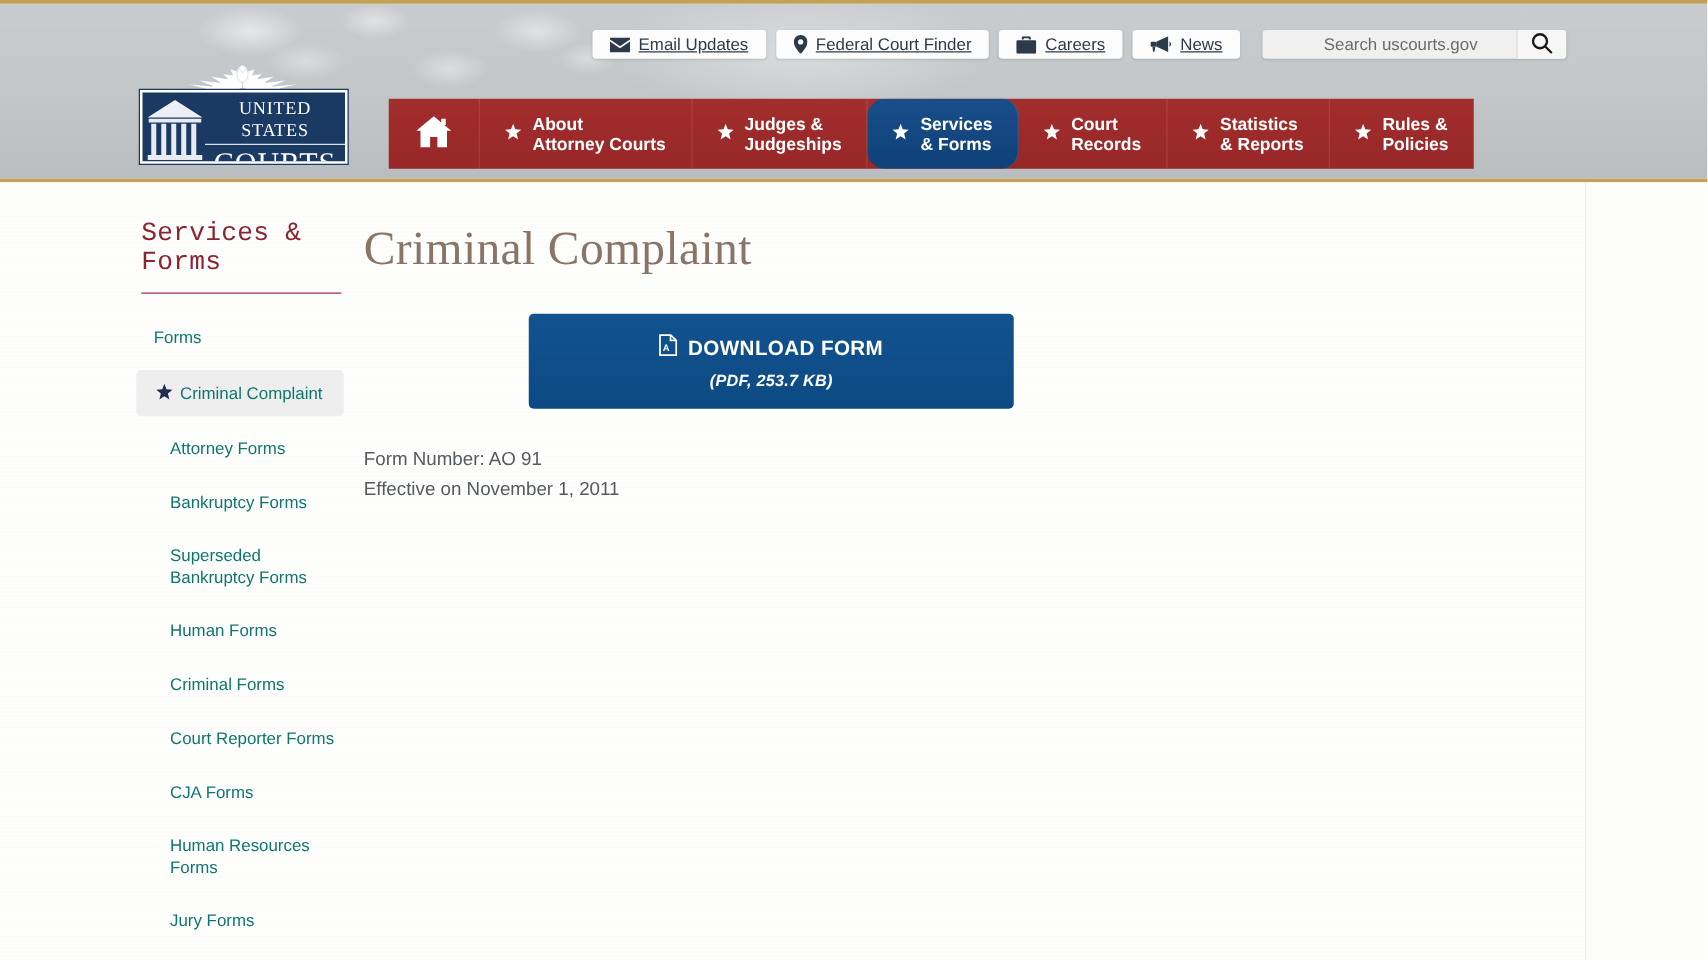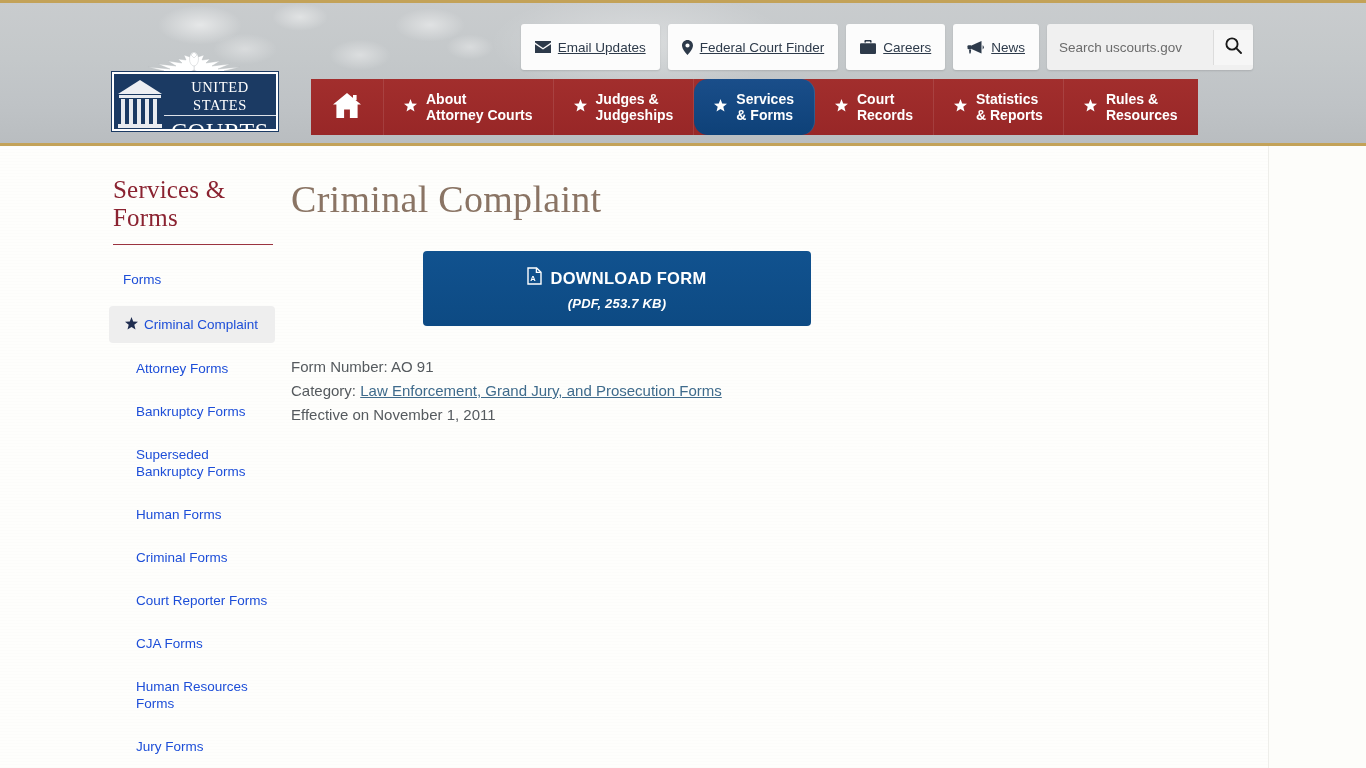--- a/index.html
+++ b/index.html
@@ -87,21 +87,21 @@
   }
 
   
   .utility-row {
     position: absolute;
     right: 113px;
     top: 21px;
     display: flex;
     align-items: stretch;
     gap: 8px;
-    height: 46px;
+    height: 23px;
   }
   .util-btn {
     display: flex;
     align-items: center;
     gap: 7px;
     background: #fcfcfc;
     border: none;
     border-radius: 3px;
     padding: 0 14px;
     font-size: 13.5px;
@@ -113,21 +113,22 @@
   }
   .util-btn svg { display: block; flex: 0 0 auto; }
 
   .search-wrap {
     display: flex;
     align-items: center;
     background: #f0f0f0;
     border-radius: 3px;
     box-shadow: 0 1px 2px rgba(0,0,0,.12);
     overflow: hidden;
-    margin-left: 0;
+    margin-left: 10px;
+    padding-left: 37px;
   }
   .search-input {
     border: none;
     outline: none;
     background: transparent;
     width: 166px;
     height: 35px;
     padding: 0 12px;
     font-size: 13.5px;
     color: #555;
@@ -203,33 +204,33 @@
   }
 
   
   .sidebar {
     position: absolute;
     left: 113px;
     top: 30px;
     width: 162px;
   }
   .sidebar-title {
-    font-family: Liberation Serif, serif;
-    font-size: 25px;
+    font-family: Liberation Mono, monospace;
+    font-size: 21px;
     color: #8b2331;
     letter-spacing: .2px;
     padding-bottom: 12px;
     border-bottom: 1px solid #9b3340;
     width: 160px;
   }
   .sidebar-list { margin-top: 21px; }
   .side-item {
     display: block;
     font-size: 13.5px;
-    color: #1d4ed8;
+    color: #0f766e;
     line-height: 17px;
     padding: 5px 0 5px 23px;
     margin-bottom: 16px;
     text-decoration: none;
     cursor: pointer;
     border-radius: 4px;
     margin-top: 10px;
   }
   .side-item.root { padding-left: 10px; margin-bottom: 13px; }
   .side-item.active {
@@ -483,21 +484,21 @@
     </a>
 
     <a class="nav-item" href="#">
       <span class="nav-star">
         <svg width="13" height="13" viewBox="0 0 13 13" fill="#ffffff">
             <polygon points="6.5,0 8.2,4.4 13,4.8 9.3,7.8 10.5,12.6 6.5,9.9 2.5,12.6 3.7,7.8 0,4.8 4.8,4.4"></polygon>
           </svg>
       </span>
       <span>
         <span class="nav-label">Rules &amp;</span>
-        <span class="nav-label">Resources</span>
+        <span class="nav-label">Policies</span>
       </span>
     </a>
   </nav>
 </header>
 
 <div class="content-shell">
   <div class="content-sheet"></div>
   <div class="content-right"></div>
 
   <aside class="sidebar">
@@ -543,20 +544,16 @@
         <span>DOWNLOAD FORM</span>
       </span>
       <span class="dl-line2">(PDF, 253.7 KB)</span>
     </a>
 
     <div class="meta-block">
       <span class="meta-row">
         <span class="meta-label">Form Number:</span>
         <span class="meta-value">AO 91</span>
       </span>
-      <span class="meta-row">
-        <span class="meta-label">Category:</span>
-        <a class="meta-link" href="#">Law Enforcement, Grand Jury, and Prosecution Forms</a>
-      </span>
       <span class="meta-row">Effective on November 1, 2011</span>
     </div>
   </main>
 </div>
 
 </body></html>

